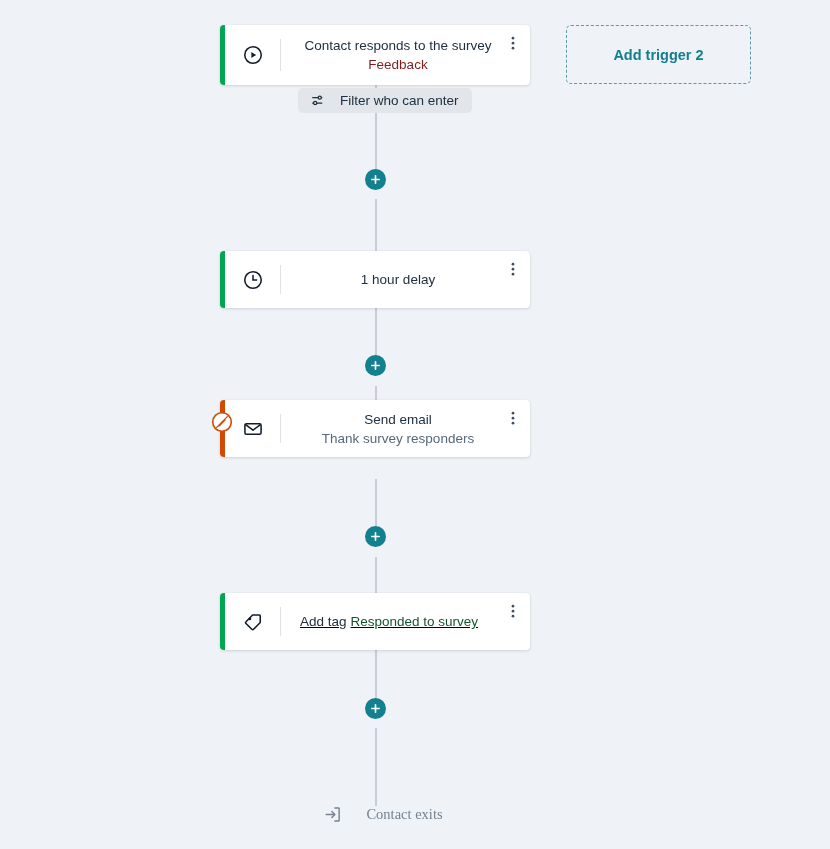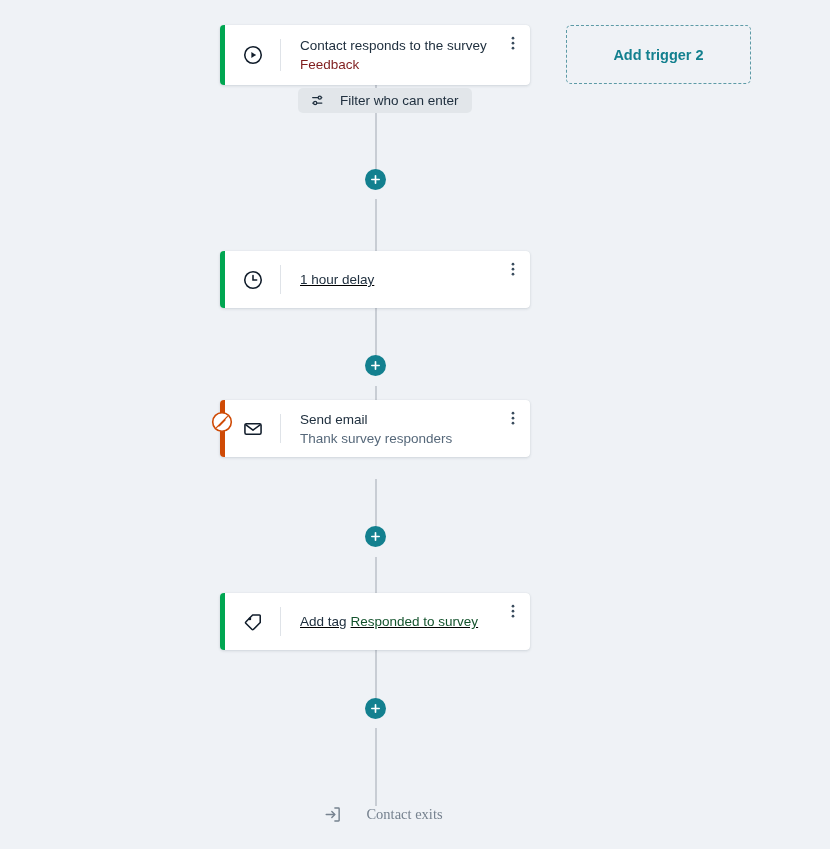--- a/index.html
+++ b/index.html
@@ -13,20 +13,21 @@
   body {
     background: #eff2f6;
     font-family: "Liberation Sans", sans-serif;
     -webkit-font-smoothing: antialiased;
   }
 
   #canvas {
     position: relative;
     width: 830px;
     height: 733px;
+    text-align: center;
   }
 
   
   .spine {
     position: absolute;
     left: 375px;
     width: 2px;
     background: #c8cdd4;
   }
 
@@ -223,21 +224,21 @@
     <span class="add-trigger-label">Add trigger 2</span>
   </div>
 
   <div class="plus" style="top:169px;">
     <svg width="11" height="11" viewBox="0 0 12 12" stroke="#ffffff" stroke-width="1.8" stroke-linecap="round">
       <path d="M6 2 V10"></path>
         <path d="M2 6 H10"></path>
     </svg>
   </div>
 
-  <div class="card" style="top:251px; height:57px;text-decoration:underline;">
+  <div class="card" style="top:251px; height:57px;">
     <div class="accent"></div>
     <div class="icon-col">
       <svg width="22" height="22" viewBox="0 0 24 24" fill="none" stroke="currentColor" stroke-width="1.7" stroke-linecap="round">
         <circle cx="12" cy="12" r="9"></circle>
         <path d="M12 7.2 V12 H16"></path>
       </svg>
     </div>
     <div class="divider"></div>
     <div class="body-col">
       <div class="title">1 hour delay</div>

